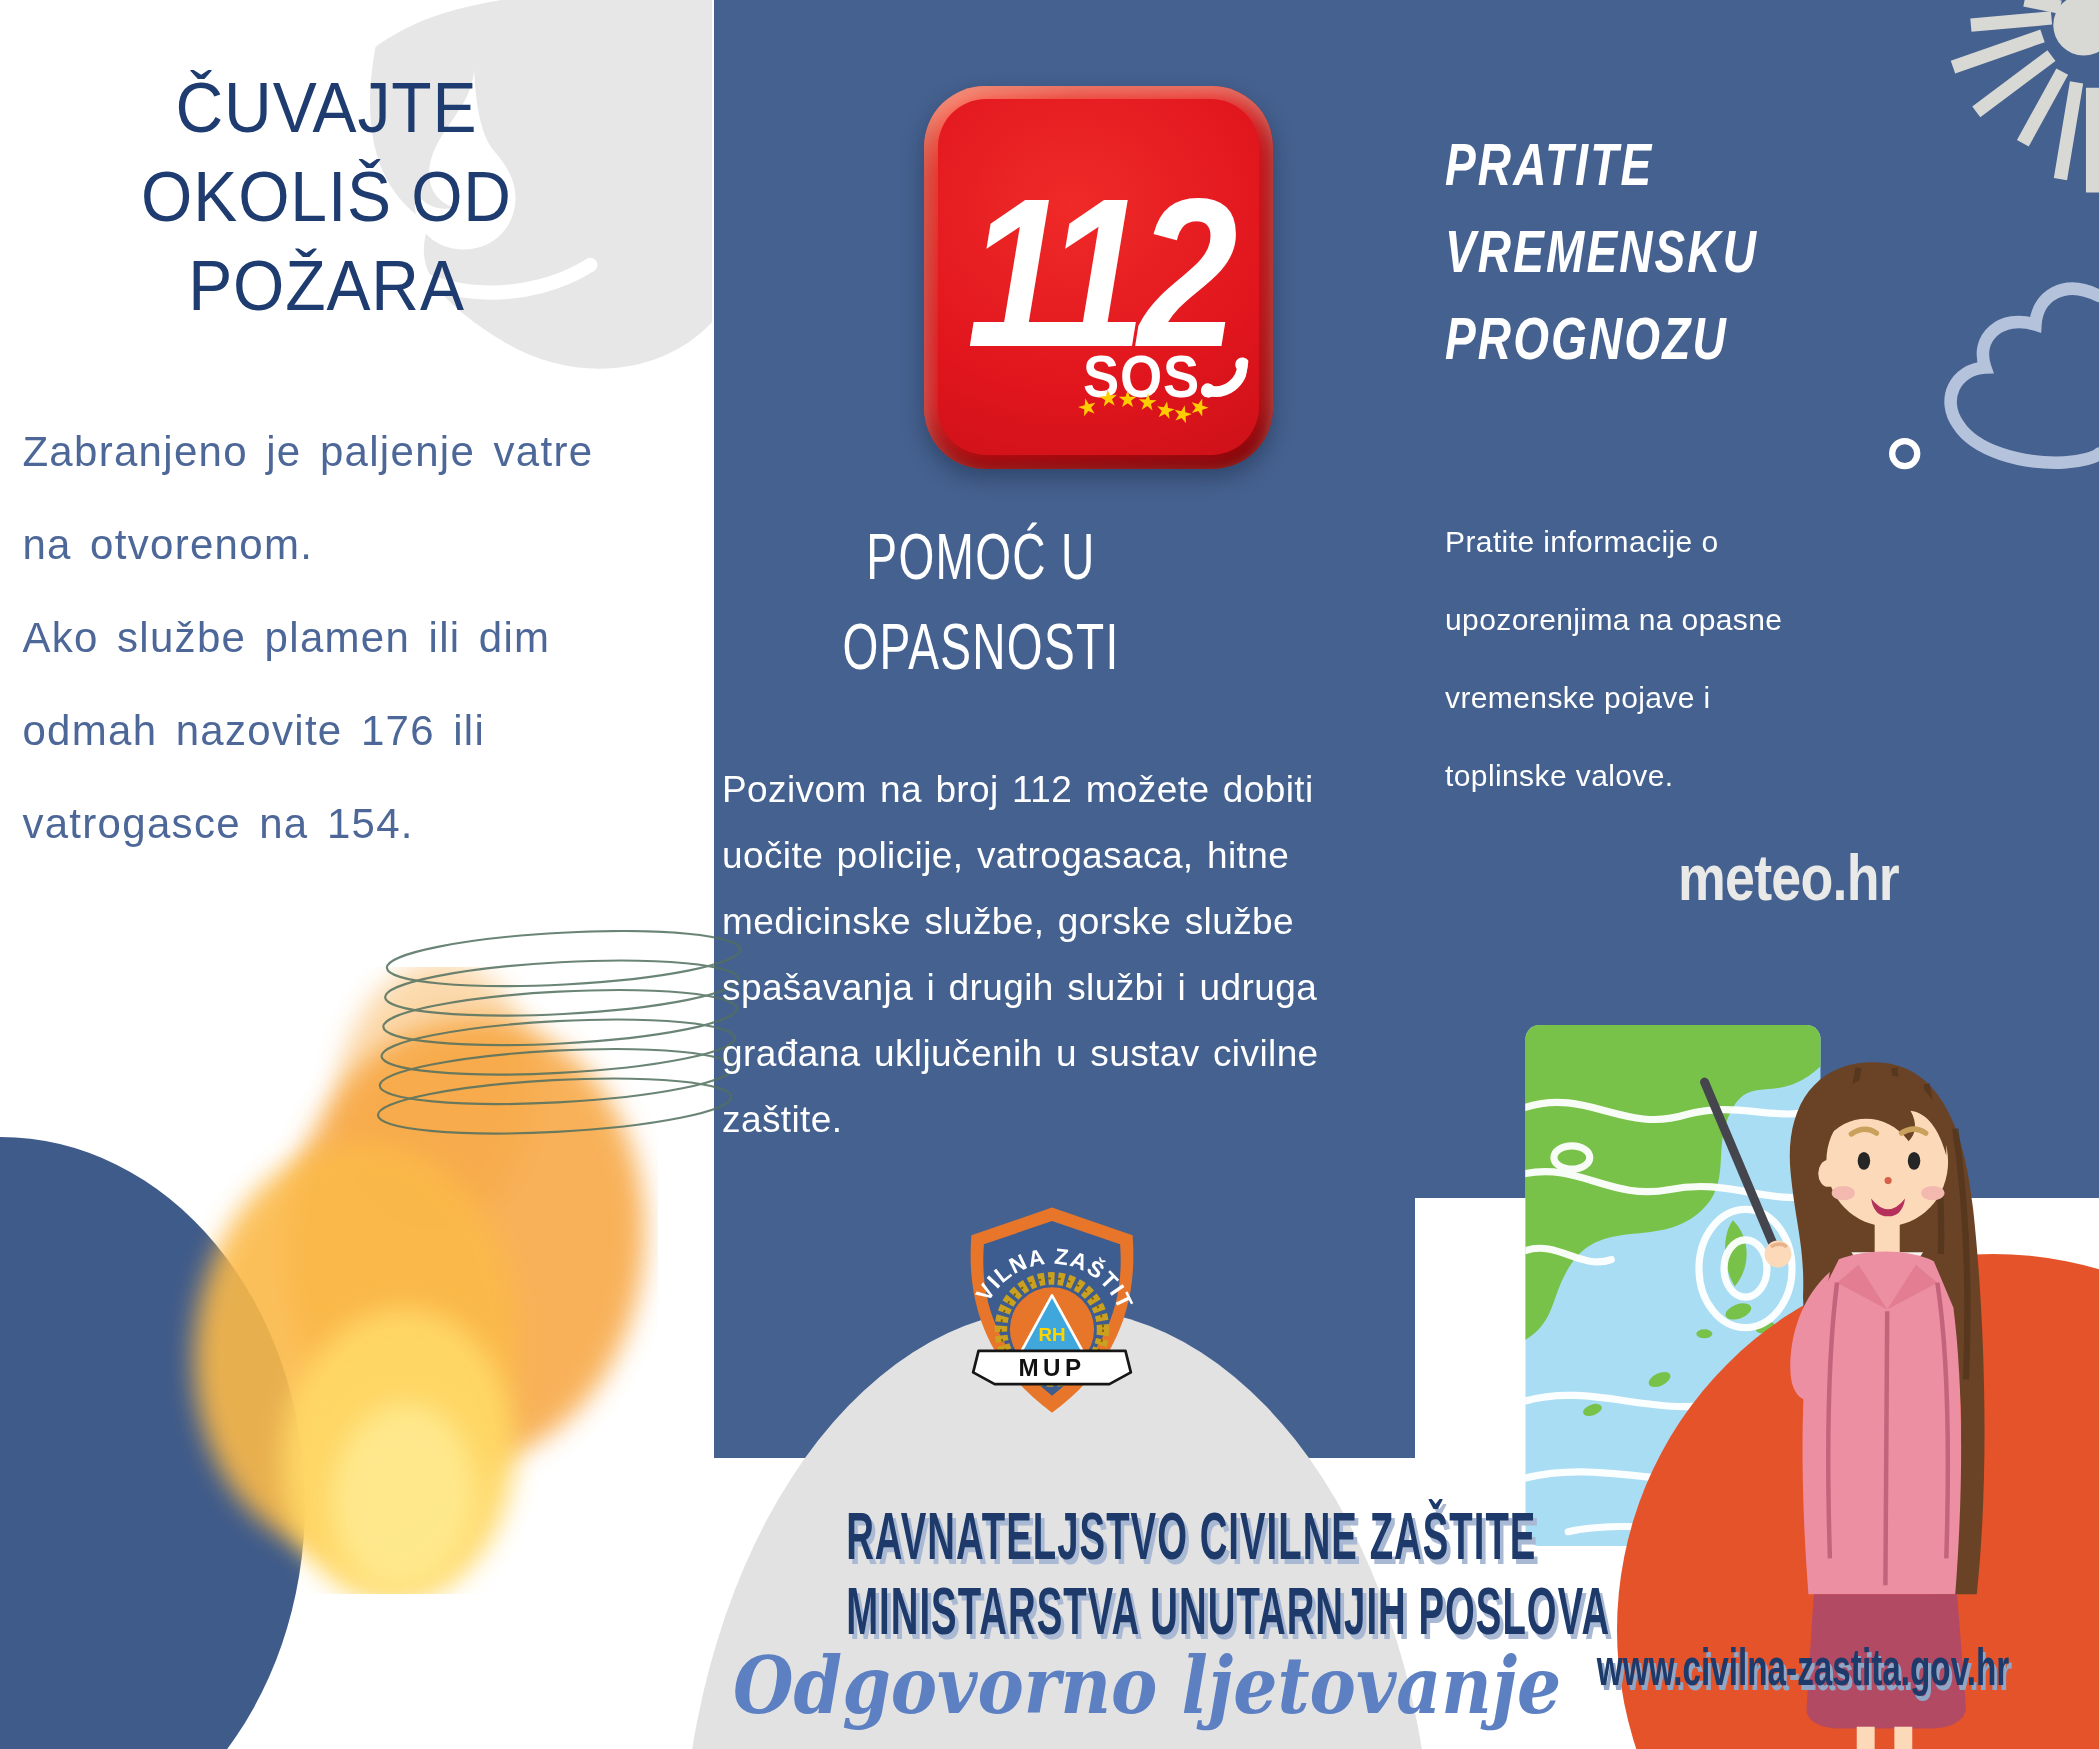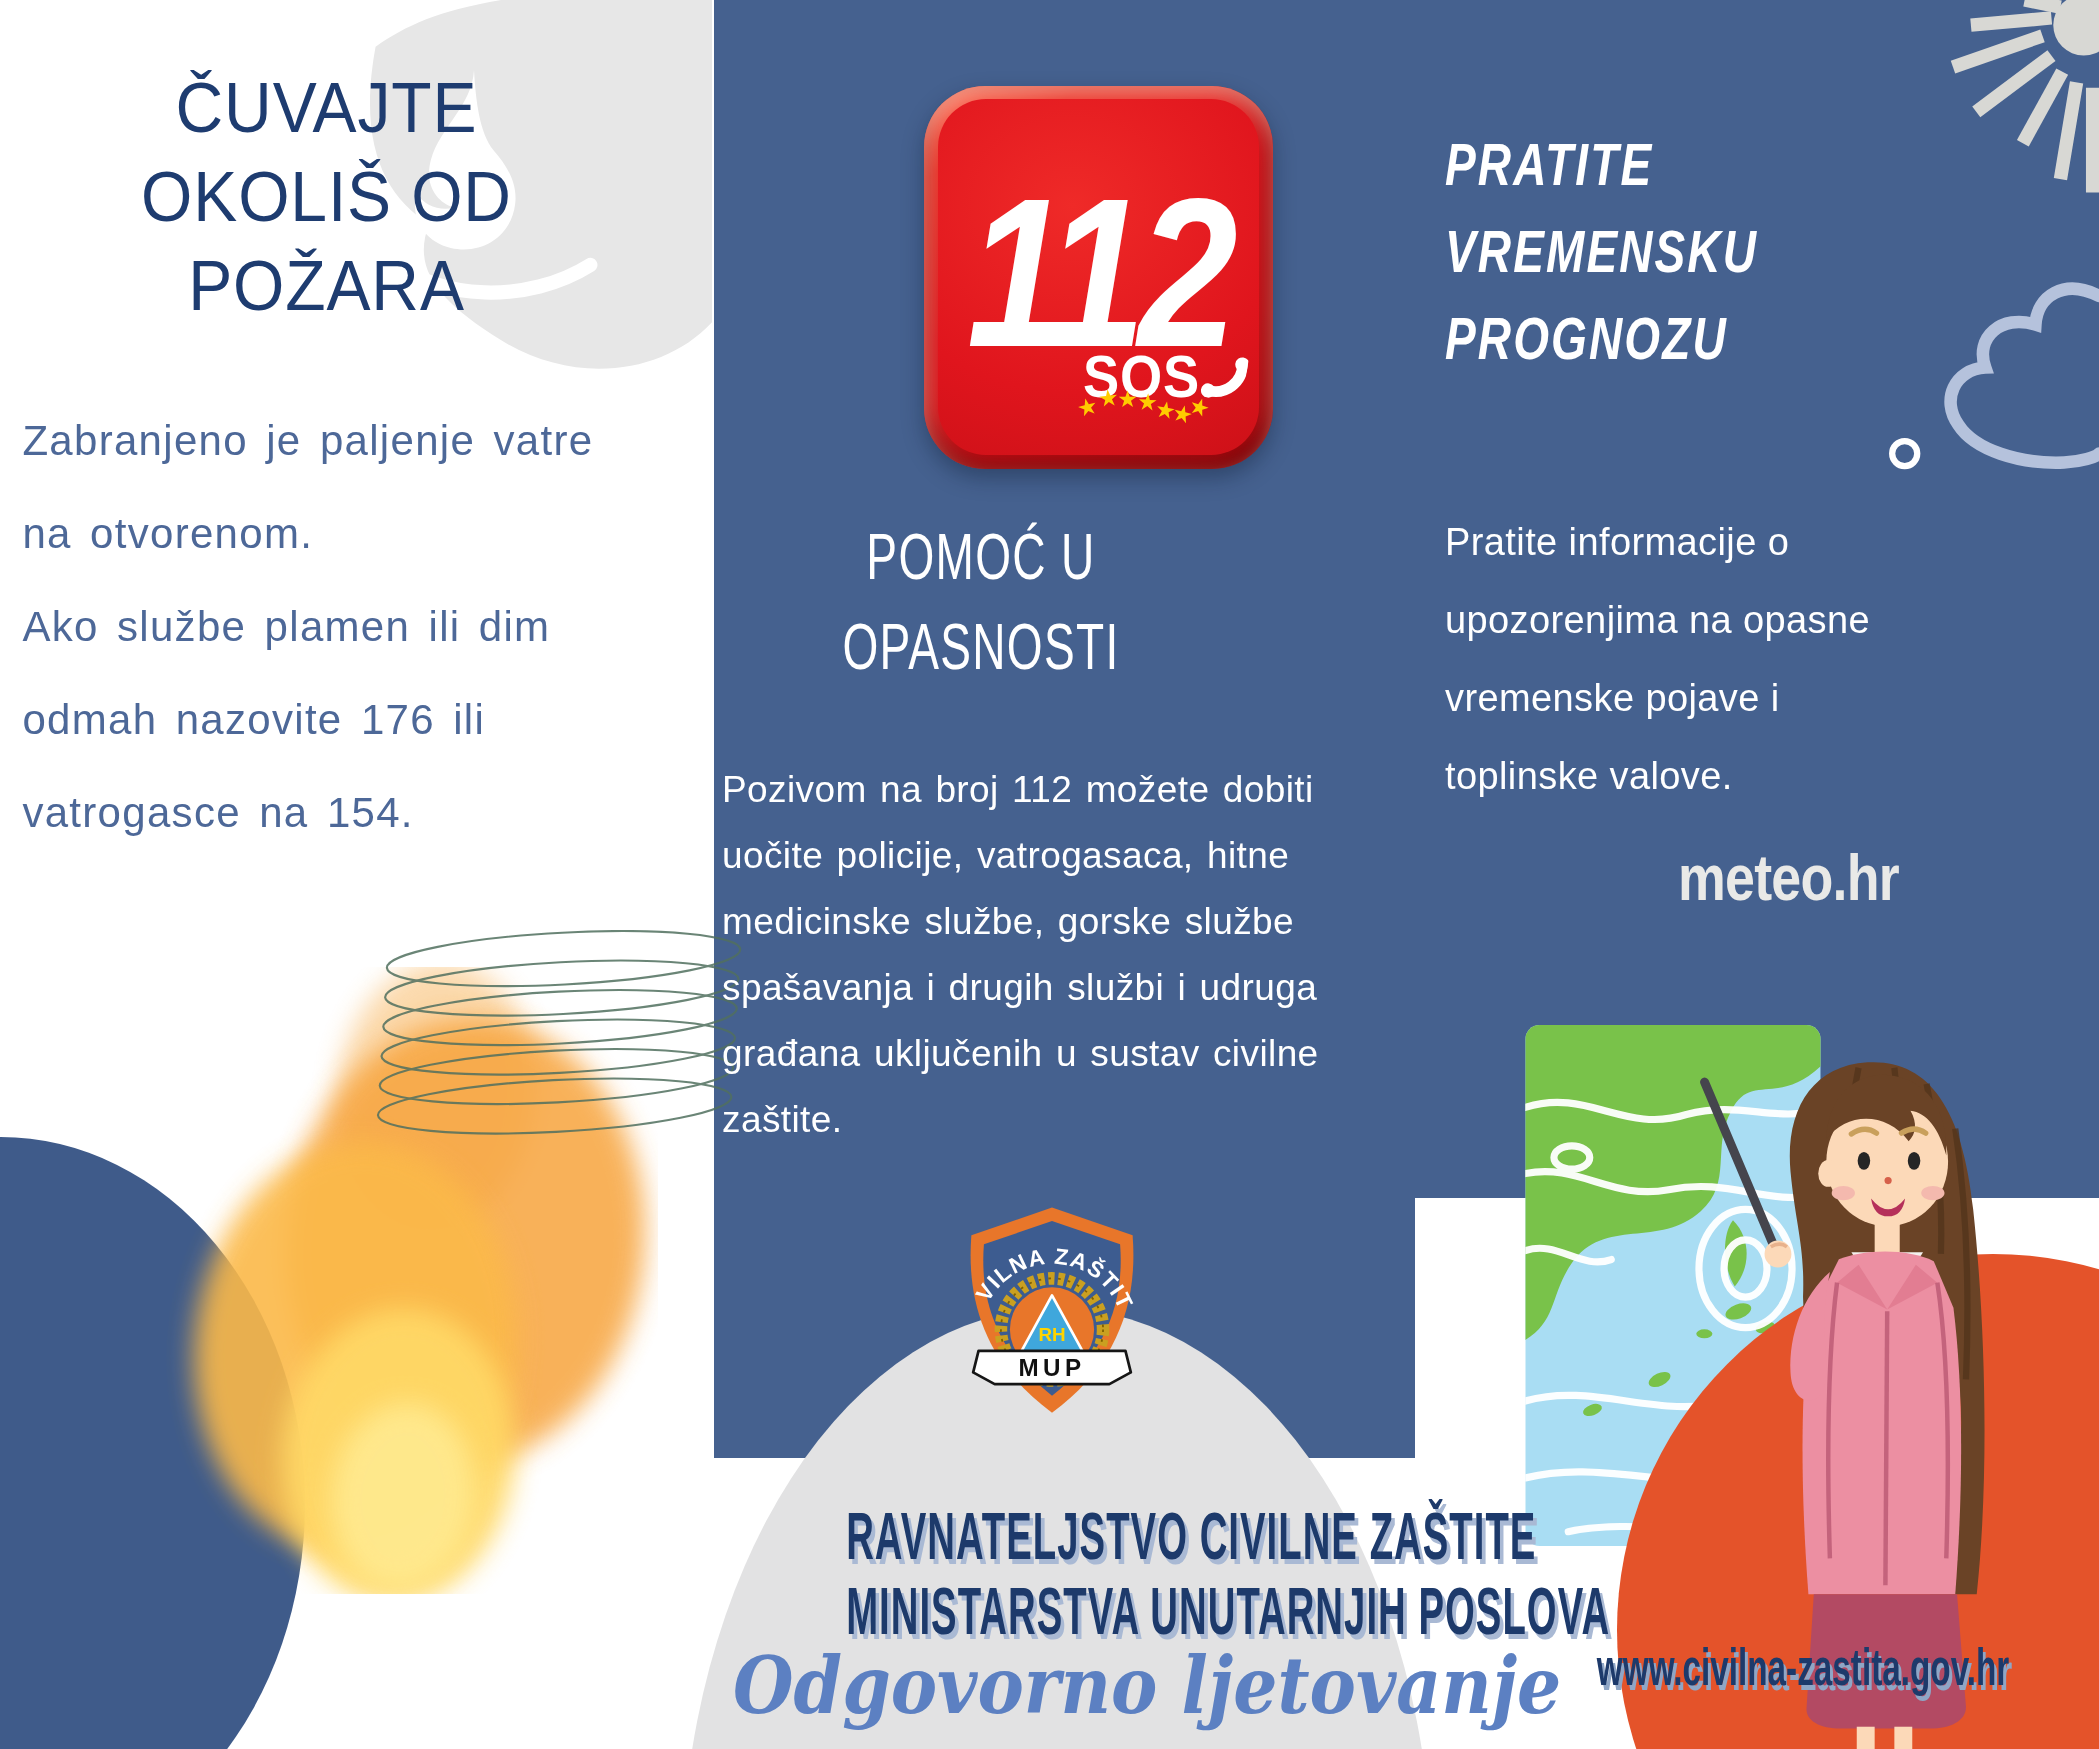--- a/index.html
+++ b/index.html
@@ -8,21 +8,21 @@
     background:#ffffff;font-family:"Liberation Sans",sans-serif;
   }
   .abs{position:absolute;}
   
   .panel-mid{left:714px;top:0;width:701px;height:1458px;background:#45618f;z-index:0;}
   .panel-right{left:1415px;top:0;width:684px;height:1198px;background:#45618f;z-index:0;}
   
   .title-block{left:58px;top:63px;width:537px;text-align:center;z-index:2;
     color:#1e3c70;font-size:71px;line-height:89px;letter-spacing:0.9px;
     transform:scaleX(.93);transform-origin:50% 0;}
-  .left-body{left:22.4px;top:394px;width:663px;z-index:2;color:#4d6898;
+  .left-body{left:22.4px;top:405px;width:663px;z-index:2;color:#4d6898;
     font-size:42px;line-height:93px;letter-spacing:1.3px;word-spacing:5.4px;}
   .blue-bubble{left:-304px;top:1137px;width:609px;height:734px;border-radius:50%;
     background:#3f5b8a;z-index:1;}
   
   .logo112{left:876px;top:86px;width:349px;height:383px;border-radius:61px;z-index:3;
     background:linear-gradient(150deg,#ff7b60 0%,#ee3128 16%,#e0151d 45%,#d01118 72%,#a80c12 100%);
     box-shadow:inset 0 10.7px 19.7px rgba(255,190,170,.55), inset 0 -14.3px 23px rgba(90,0,4,.55),
                inset 12.5px 0 18px rgba(255,140,120,.25), inset -12.5px 0 18px rgba(120,0,6,.35),
                0 9px 21.5px rgba(10,20,40,.35);margin-left:48px;}
   .logo112 .face{position:absolute;left:14.3px;top:12.5px;right:14.3px;bottom:14.3px;border-radius:48px;
@@ -56,21 +56,21 @@
   .org1{left:692px;top:1503px;}
   .org2{left:692px;top:1578px;}
   .script-line{left:690px;top:1646px;width:716px;text-align:center;z-index:4;color:#5c80c2;
     font-family:"DejaVu Serif",serif;font-style:italic;font-weight:bold;font-size:79px;line-height:1;
     transform:scaleX(.88);transform-origin:50% 0;white-space:nowrap;}
   
   .right-heading{left:1445px;top:122px;z-index:2;color:#fff;font-weight:bold;font-style:italic;
     font-size:59px;line-height:87px;letter-spacing:2.7px;transform:scaleX(.78);transform-origin:0 0;
     white-space:nowrap;}
   .right-body{left:1445px;top:503px;width:645px;z-index:2;color:#fff;
-    font-size:38px;line-height:78px;letter-spacing:0.4px;}
+    font-size:30px;line-height:78px;letter-spacing:0.4px;}
   .meteo{left:1603px;top:846px;width:296px;text-align:right;z-index:2;color:#e9e9e7;
     font-weight:bold;font-size:64px;line-height:1;letter-spacing:-0.9px;
     transform:scaleX(.84);transform-origin:100% 0;}
   .orange-circle{left:1617px;top:1254px;width:752px;height:752px;border-radius:50%;
     background:#e4532a;z-index:3;}
   .url-line{left:1484px;top:1641px;width:627px;text-align:center;z-index:5;color:#1d3a6b;
     font-weight:bold;font-size:52px;line-height:1;white-space:nowrap;
     transform:scaleX(.64);transform-origin:50% 0;text-shadow:4.5px 4.5px 0 #8fa6c6;}
   svg text{font-family:"Liberation Sans",sans-serif;}
 </style>

